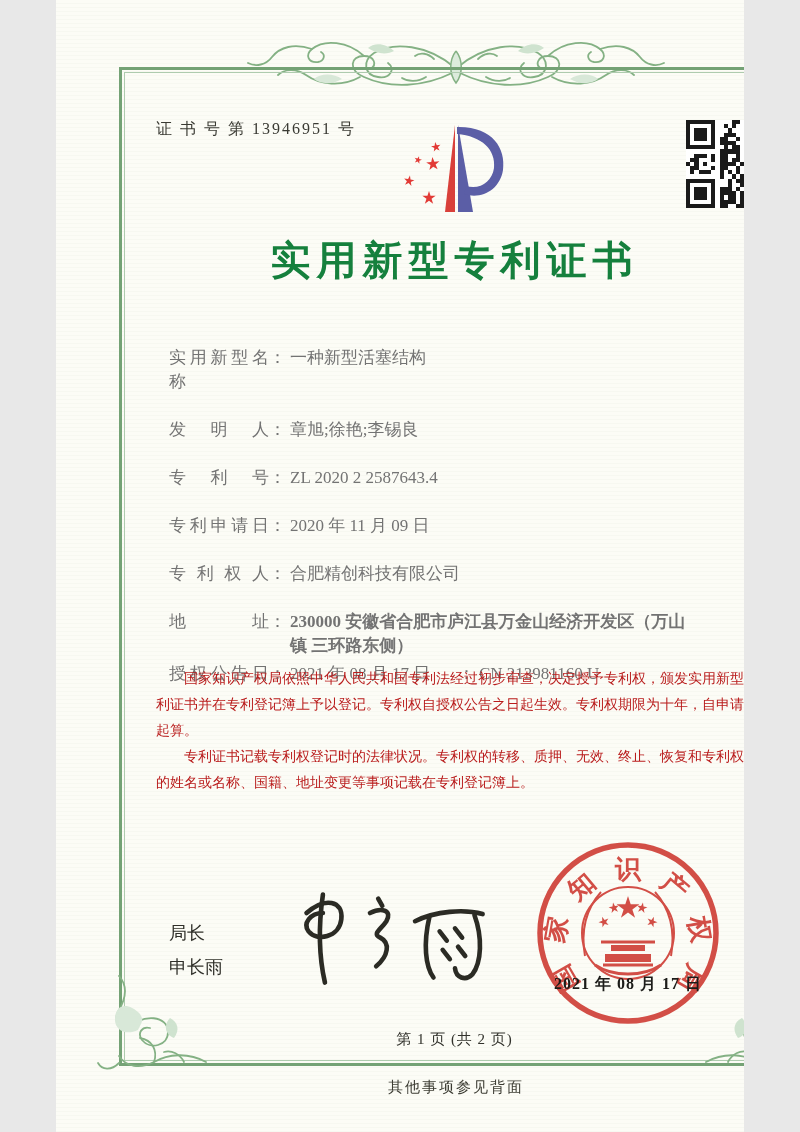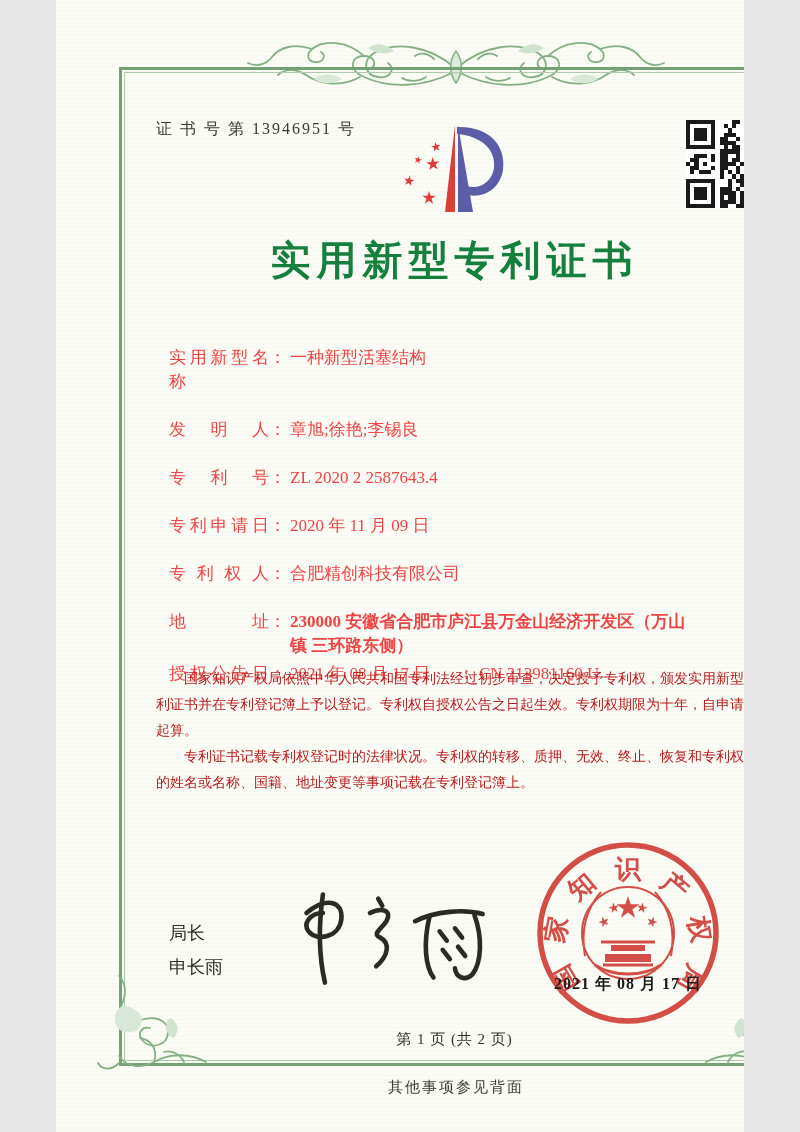--- a/index.html
+++ b/index.html
@@ -18,21 +18,21 @@
   .frame-inner{position:absolute; inset:2px; border:1px solid #aecbae;}
   .ornament-top{position:absolute; left:170px; top:29px; width:460px; height:76px;}
   .flourish{position:absolute; top:970px; width:120px; height:112px;}
   .flourish.right{left:642px;}
   .flourish.left{left:38px; transform:scaleX(-1);}
   .cert-no{position:absolute; left:100px; top:119px; font-size:16px; letter-spacing:2px; color:#3a3a33;}
   .logo{position:absolute; left:328px; top:100px; width:150px; height:128px;}
   .qr{position:absolute; left:630px; top:120px; width:88px; height:88px; background:#fff;}
   .title{position:absolute; left:63px; width:671px; top:233px; text-align:center;
     font-size:40px; font-weight:bold; letter-spacing:6px; color:#15803d; margin:0;}
-  .fields{position:absolute; left:113px; top:346px; width:520px; font-size:17px; color:#ef4444;}
+  .fields{position:absolute; left:113px; top:346px; width:520px; font-size:17px; color:#737373;}
   .frow{display:flex; align-items:flex-start; line-height:24px; margin-bottom:24px;}
   .frow.addr{margin-bottom:4px;}
   .flabel{display:inline-block; width:100px; text-align:justify; text-align-last:justify; flex:0 0 100px;}
   .fcolon{flex:0 0 auto;}
   .fval{margin-left:4px;}
   .fval.addrval{max-width:408px;font-weight:bold;}
   .glabel{margin-left:34px; letter-spacing:2px;}
   .gdval{width:168px;}
   .paras{position:absolute; left:100px; top:666px; width:602px;
     font-size:14px; line-height:26px; text-align:justify; color:#b91c1c;}

